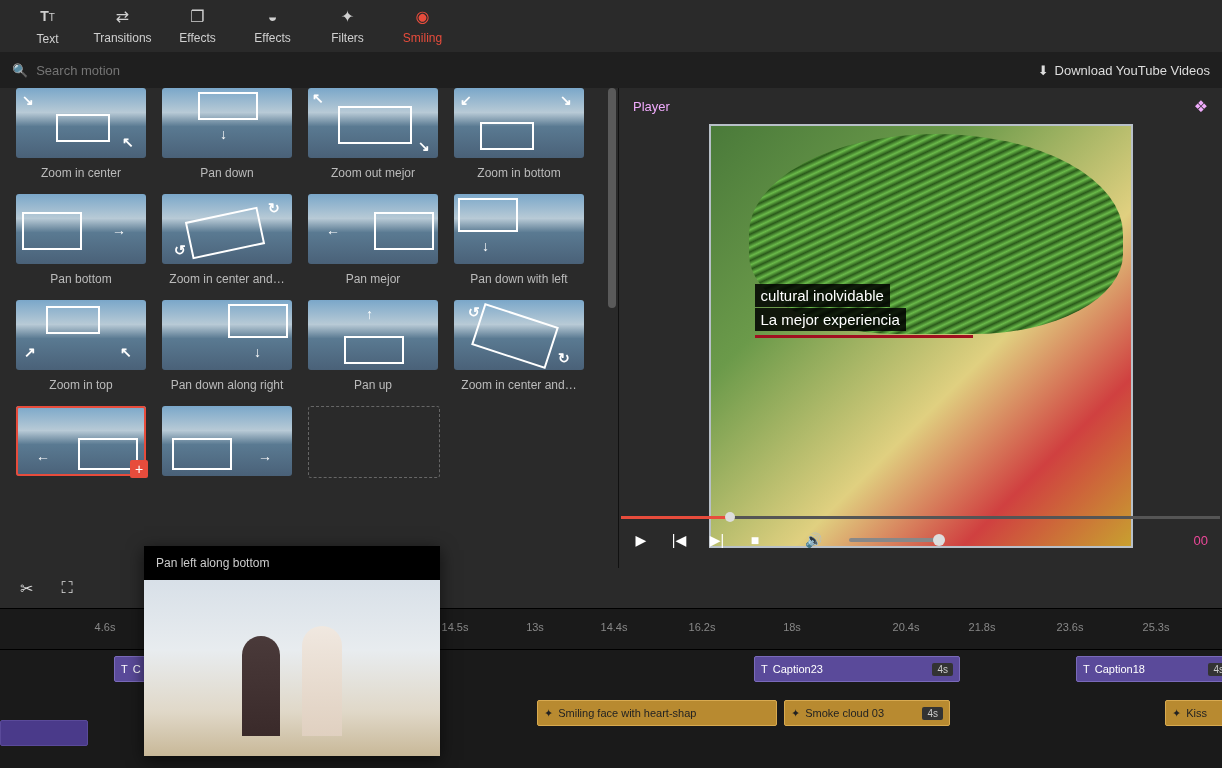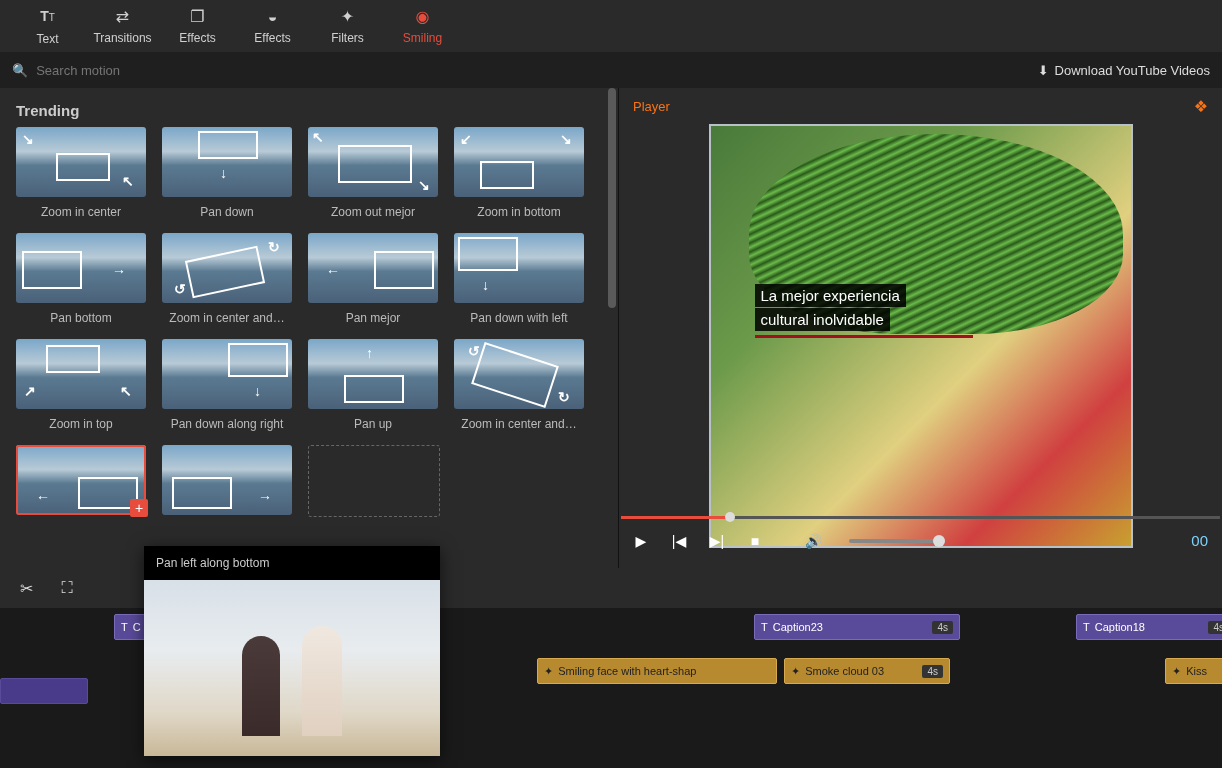--- a/index.html
+++ b/index.html
@@ -19,37 +19,37 @@
 .cell{cursor:pointer}
 .thumb{width:130px;height:70px;border-radius:3px;position:relative;background:linear-gradient(to bottom,#7aa7c9 0%,#b8cad6 35%,#5a7a92 55%,#4a6178 100%)}
 .thumb.sel{outline:2px solid #e74c3c;outline-offset:-2px}
 .thumb-rect{position:absolute;border:2px solid #fff}
 .arrow{position:absolute;color:#fff;font-size:14px;font-weight:bold}
 .cell-lbl{font-size:12px;color:#bbb;text-align:center;margin-top:8px;white-space:nowrap;overflow:hidden;text-overflow:ellipsis;width:130px}
 .placeholder{border:1px dashed #666;background:transparent}
 .scrollbar{position:absolute;right:2px;top:0;bottom:0;width:8px}
 .scrollbar-thumb{position:absolute;top:0;width:8px;height:220px;background:#5a5a5a;border-radius:4px}
 .right-panel{flex:1;background:#2a2a2a;position:relative;border-left:1px solid #111}
-.player-hdr{height:36px;display:flex;align-items:center;padding:0 14px;font-size:13px;color:#f97316;justify-content:space-between}
+.player-hdr{height:36px;display:flex;align-items:center;padding:0 14px;font-size:13px;color:#f0abfc;justify-content:space-between}
 .layers-icon{font-size:16px;cursor:pointer}
 .preview{margin:0 auto;width:420px;height:420px;background:linear-gradient(135deg,#4a7a3a 0%,#6b9a4a 30%,#e0d080 60%,#d04040 80%,#c8a030 100%);border:2px solid #b8c0c8;position:relative;overflow:hidden}
 .preview-lines{position:absolute;top:8px;left:38px;right:8px;height:200px;background:repeating-linear-gradient(-25deg,#2a5a1a 0,#6aba4a 4px,#2a5a1a 8px),radial-gradient(circle at 30% 30%,#4a8a2a,#2a5a1a);border-radius:50% 50% 40% 40%}
 .caption-box{position:absolute;top:158px;left:44px;background:transparent}
 .caption-line{background:rgba(0,0,0,0.85);color:#fff;font-size:15px;padding:3px 6px;display:inline-block;margin-bottom:1px}
 .caption-underline{height:3px;background:#a01020;margin-top:3px;width:218px}
 .controls{position:absolute;bottom:0;left:0;right:0;height:56px}
 .seekbar{height:10px;position:relative;margin:0 2px}
 .seek-track{position:absolute;top:4px;left:0;right:0;height:3px;background:#555}
 .seek-fill{position:absolute;top:4px;left:0;width:108px;height:3px;background:#e74c3c}
 .seek-knob{position:absolute;top:0;left:104px;width:10px;height:10px;border-radius:50%;background:#ddd}
 .ctrl-row{display:flex;align-items:center;gap:22px;padding:10px 14px}
 .ctrl-btn{width:16px;height:16px;color:#fff;cursor:pointer;font-size:14px;text-align:center}
 .vol-slider{width:96px;height:4px;background:#888;border-radius:2px;position:relative;margin-left:6px}
 .vol-knob{position:absolute;right:0;top:-4px;width:12px;height:12px;border-radius:50%;background:#ddd}
-.time-txt{margin-left:auto;font-size:15px;color:#7dd3fc}
+.time-txt{margin-left:auto;font-size:13px;color:#ec4899}
 .tooltip{position:absolute;top:546px;left:144px;width:296px;background:#000;z-index:10;box-shadow:0 4px 16px rgba(0,0,0,0.6)}
 .tooltip-lbl{font-size:12px;color:#ccc;padding:10px 12px}
 .tooltip-img{width:296px;height:176px;background:linear-gradient(to bottom,#d8e0e8 0%,#e8ecef 40%,#e0d8c8 75%,#c8b898 100%);position:relative}
 .tooltip-figure{position:absolute;bottom:0;left:50%;transform:translateX(-50%);width:120px;height:140px}
 .tooltip-figure::before{content:'';position:absolute;left:10px;top:20px;width:38px;height:100px;background:linear-gradient(#4a3a3a,#3a2a2a);border-radius:20px 20px 0 0}
 .tooltip-figure::after{content:'';position:absolute;right:10px;top:10px;width:40px;height:110px;background:linear-gradient(#f0e8e0,#e0d0c0);border-radius:20px 20px 0 0}
 .bottom{position:absolute;top:568px;left:0;right:0;bottom:0;background:#1a1a1a}
 .toolrow{height:40px;display:flex;align-items:center;gap:28px;padding:0 20px;background:#2a2a2a}
 .tool-icon{color:#ddd;font-size:16px;cursor:pointer}
 .ruler{height:40px;background:#1a1a1a;position:relative;border-top:1px solid #000;border-bottom:1px solid #000}
@@ -100,21 +100,20 @@
   </div>
   <div class="download-link">
     <span>⬇</span>
     <span>Download YouTube Videos</span>
   </div>
 </div>
 
 <div class="main">
 
   <div class="left-panel">
-    <div class="trending-hdr">Trending</div>
     <div class="grid" id="motion-grid">
         <div class="cell">
           <div class="thumb">
             <div class="thumb-rect" style="left: 40px; top: 26px; width: 50px; height: 24px;"></div>
             <div class="arrow" style="left: 6px; top: 4px;">↘</div>
             <div class="arrow" style="left: 106px; top: 46px;">↖</div>
           </div>
           <div class="cell-lbl">Zoom in center</div>
         </div>
         <div class="cell">
@@ -225,22 +224,22 @@
   </div>
 
   <div class="right-panel">
     <div class="player-hdr">
       <span>Player</span>
       <span class="layers-icon">❖</span>
     </div>
     <div class="preview">
       <div class="preview-lines"></div>
       <div class="caption-box">
+        <div><span class="caption-line">cultural inolvidable</span></div>
         <div><span class="caption-line">La mejor experiencia</span></div>
-        <div><span class="caption-line">cultural inolvidable</span></div>
         <div class="caption-underline"></div>
       </div>
     </div>
     <div class="controls">
       <div class="seekbar">
         <div class="seek-track"></div>
         <div class="seek-fill"></div>
         <div class="seek-knob"></div>
       </div>
       <div class="ctrl-row">
@@ -263,20 +262,32 @@
   <div class="tooltip-img">
     <div class="tooltip-figure"></div>
   </div>
 </div>
 
 <div class="bottom">
   <div class="toolrow">
     <span class="tool-icon">✂</span>
     <span class="tool-icon">⛶</span>
   </div>
+  <div class="ruler" id="ruler">
+      <div class="ruler-tick" style="left: 105px;">4.6s</div>
+      <div class="ruler-tick" style="left: 455px;">14.5s</div>
+      <div class="ruler-tick" style="left: 535px;">13s</div>
+      <div class="ruler-tick" style="left: 614px;">14.4s</div>
+      <div class="ruler-tick" style="left: 702px;">16.2s</div>
+      <div class="ruler-tick" style="left: 792px;">18s</div>
+      <div class="ruler-tick" style="left: 906px;">20.4s</div>
+      <div class="ruler-tick" style="left: 982px;">21.8s</div>
+      <div class="ruler-tick" style="left: 1070px;">23.6s</div>
+      <div class="ruler-tick" style="left: 1156px;">25.3s</div>
+    </div>
   <div class="tracks" id="tracks">
       <div class="clip clip-text" style="left: 114px; width: 28px; top: 6px;">
         <span class="clip-icon">T</span>
         <span>C</span>
       </div>
       <div class="clip clip-text" style="left: 754px; width: 192px; top: 6px;">
         <span class="clip-icon">T</span>
         <span>Caption23</span>
         <span class="badge">4s</span>
       </div>

